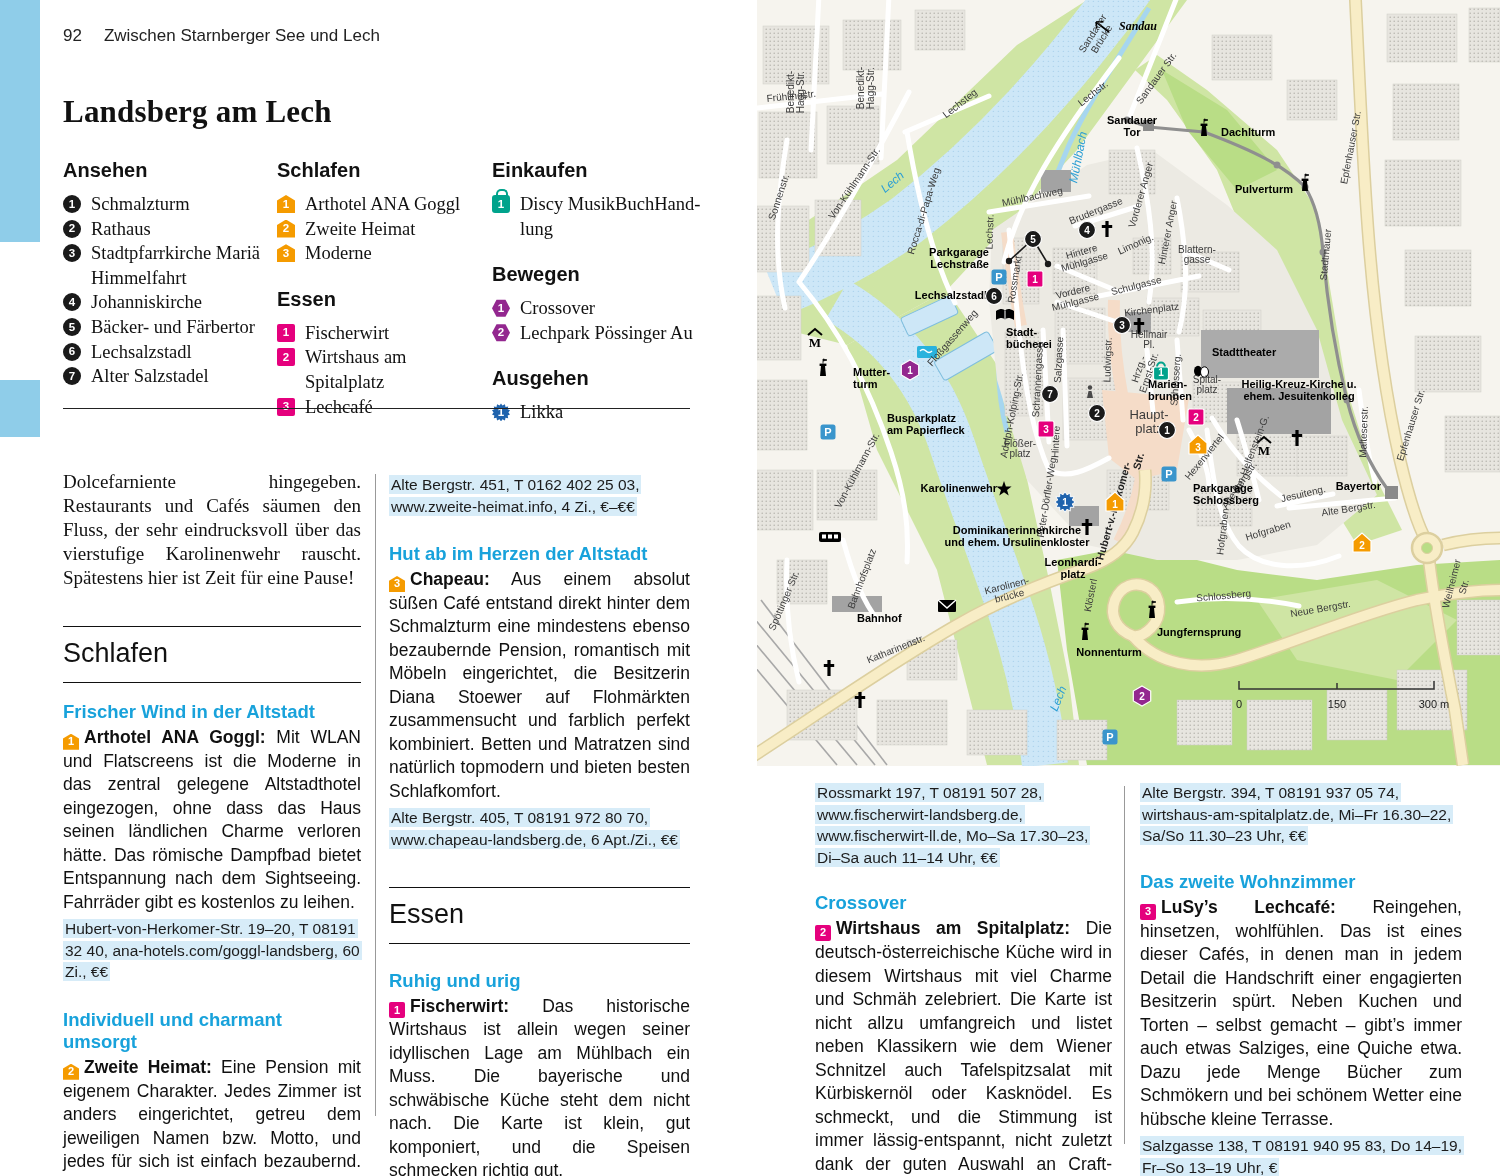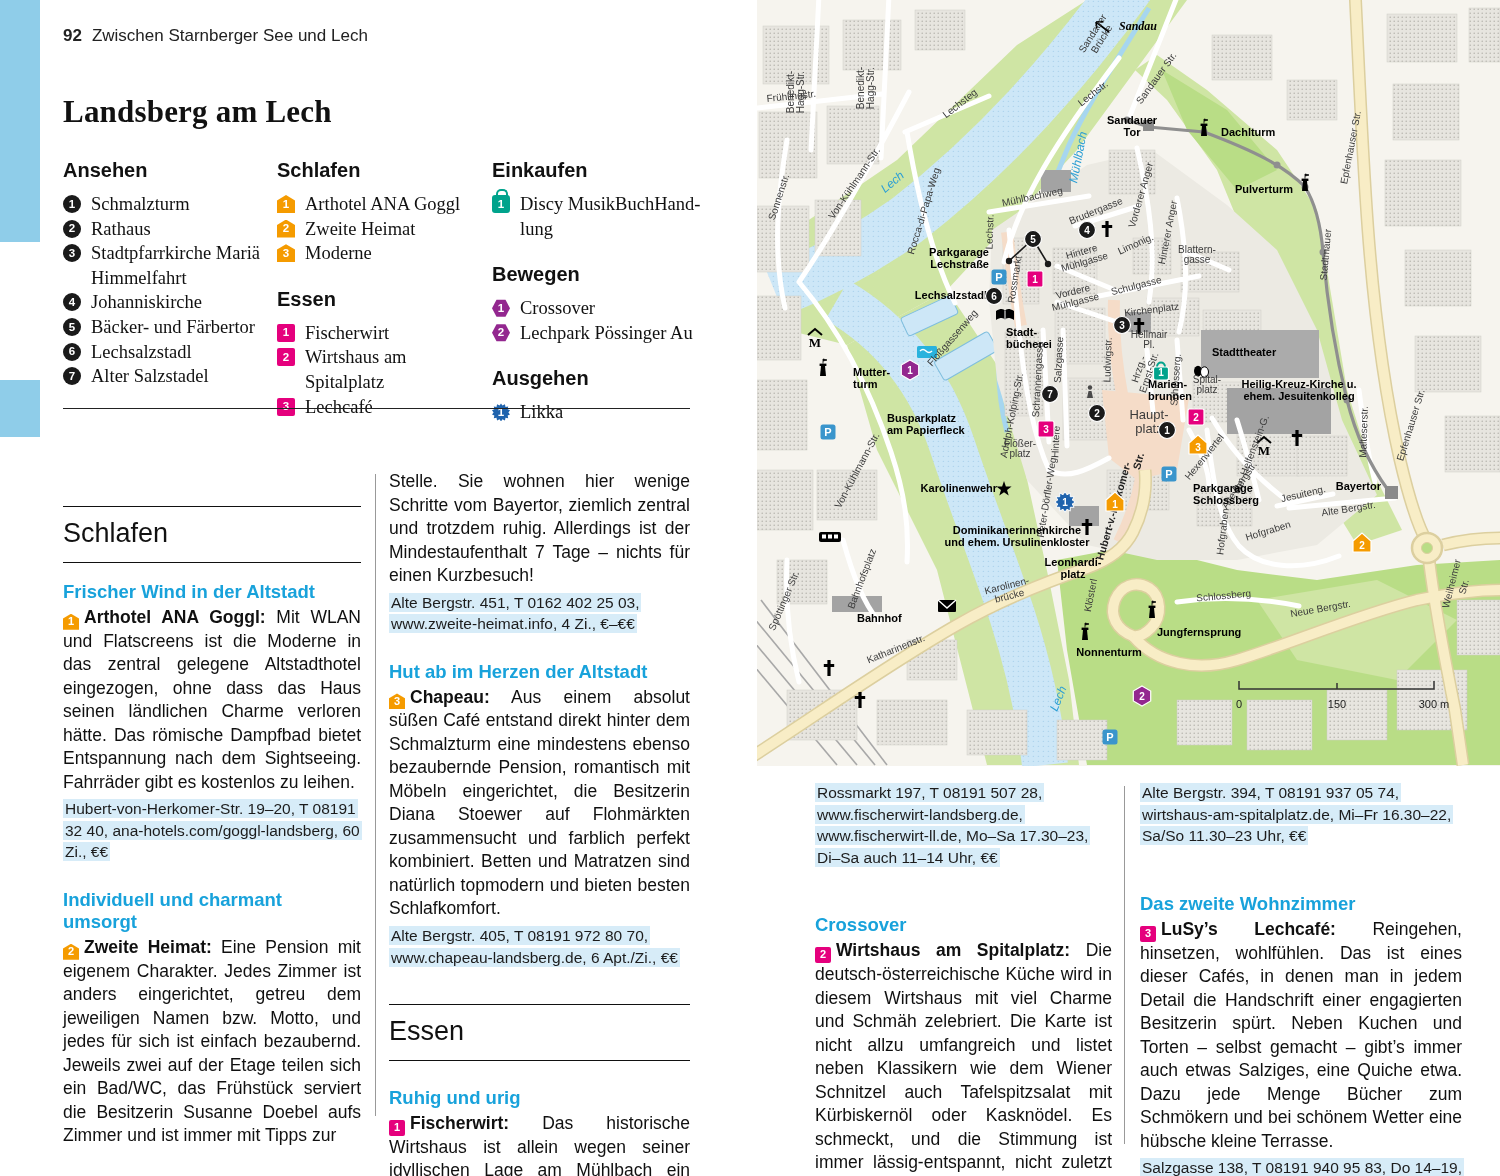--- a/index.html
+++ b/index.html
@@ -3,21 +3,21 @@
 <meta charset="utf-8">
 <style>
   html,body{margin:0;padding:0;}
   body{width:1500px;height:1176px;background:#fff;position:relative;overflow:hidden;
        font-family:"Liberation Sans",sans-serif;color:#111;}
   .edge-tab{position:absolute;left:0;width:40px;background:#8fcde9;}
   #tab-top{top:0;height:242px;}
   #tab-mid{top:380px;height:57px;}
   #corner-tab{position:absolute;left:1437px;top:6px;width:24px;height:22px;background:#49c2b3;}
   #page-header{position:absolute;left:63px;top:26px;font-size:17px;color:#222;}
-  #page-header .num{font-weight:bold;margin-right:10px;}
+  #page-header .num{font-weight:normal;margin-right:22px;}
   #page-title{position:absolute;left:63px;top:94px;font-family:"Liberation Serif",serif;
               font-weight:bold;font-size:31px;letter-spacing:.2px;}
   
   #legend{position:absolute;left:63px;top:143px;width:650px;}
   .lg-col{position:absolute;top:0;margin-top:16px;}
   #lg-a{left:0;width:210px;} #lg-b{left:214px;width:212px;} #lg-c{left:429px;width:215px;}
   .lg-h{font-weight:bold;font-size:20px;margin:0 0 10px;}
   .lg-gap{height:22px;}
   ul.lg{list-style:none;margin:0;padding:0;}
   ul.lg li{position:relative;padding-left:28px;font-family:"Liberation Serif",serif;
@@ -45,21 +45,21 @@
   #vr2{left:1124px;top:786px;height:358px;}
   .serif-p{font-family:"Liberation Serif",serif;font-size:19px;line-height:24px;
            text-align:justify;margin:0;}
   .entry{font-size:17.5px;line-height:23.5px;text-align:justify;margin:0;color:#101010;}
   .entry .mk{width:16px;height:16px;font-size:11px;vertical-align:-2px;margin-right:5px;}
   .sub{color:#18a2db;font-weight:bold;font-size:18.5px;margin:26px 0 3px;line-height:22px;}
   .contact{font-size:15.5px;line-height:21.6px;margin:4px 0 0;color:#1c1c1c;text-align:left;}
   .hl{background:#d7ecf8;-webkit-box-decoration-break:clone;box-decoration-break:clone;padding:1px 2px;}
   .sect{font-size:27px;border-top:1.3px solid #111;border-bottom:1.3px solid #111;
         padding:11px 0 13px;margin:36px 0 0;}
-  .mt18{margin-top:18px;} .mt26{margin-top:26px;} .mt30{margin-top:46px;}
+  .mt18{margin-top:18px;} .mt26{margin-top:26px;} .mt30{margin-top:24px;}
   
   #map{position:absolute;left:757px;top:0;width:743px;height:766px;}
   .ml-st{font:10px "Liberation Sans",sans-serif;fill:#3b3b3b;}
   .ml-stb{font:bold 10.5px "Liberation Sans",sans-serif;fill:#222;}
   .ml-poi{font:bold 11px "Liberation Sans",sans-serif;fill:#000;}
   .ml-ar{font:13px "Liberation Sans",sans-serif;fill:#3b3b3b;}
   .ml-wa{font:italic 12px "Liberation Sans",sans-serif;fill:#2d9fd4;}
   .ml-dir{font:italic bold 12px "Liberation Serif",serif;fill:#000;}
   .mnum{font:bold 10px "Liberation Sans",sans-serif;fill:#fff;text-anchor:middle;}
   .mscale{font:11px "Liberation Sans",sans-serif;fill:#222;text-anchor:middle;}
@@ -119,30 +119,30 @@
     <div class="lg-gap"></div>
     <p class="lg-h">Ausgehen</p>
     <ul class="lg">
       <li><span class="mk mk-night">1</span><span>Likka</span></li>
     </ul>
   </div>
 </div>
 <div id="legend-rule"></div>
 
 <div id="col1" class="col">
+  <p class="serif-p">Dolcefarniente hingegeben. Restaurants und Cafés säumen den Fluss, der sehr eindrucksvoll über das vierstufige Karolinenwehr rauscht. Spätestens hier ist Zeit für eine Pause!</p>
   <div class="sect">Schlafen</div>
   <p class="sub mt18">Frischer Wind in der Altstadt</p>
   <p class="entry"><span class="mk mk-hotel">1</span><b>Arthotel ANA Goggl:</b> <span>Mit WLAN und Flatscreens ist die Moderne in das zentral gelegene Altstadthotel eingezogen, ohne dass das Haus seinen ländlichen Charme verloren hätte. Das römische Dampfbad bietet Entspannung nach dem Sightseeing. Fahrräder gibt es kostenlos zu leihen.</span></p>
   <p class="contact"><span class="hl">Hubert-von-Herkomer-Str. 19–20, T 08191 32 40, ana-hotels.com/goggl-landsberg, 60 Zi., €€</span></p>
   <p class="sub">Individuell und charmant umsorgt</p>
   <p class="entry"><span class="mk mk-hotel">2</span><b>Zweite Heimat:</b> <span>Eine Pension mit eigenem Charakter. Jedes Zimmer ist anders eingerichtet, getreu dem jeweiligen Namen bzw. Motto, und jedes für sich ist einfach bezaubernd. Jeweils zwei auf der Etage teilen sich ein Bad/WC, das Frühstück serviert die Besitzerin Susanne Doebel aufs Zimmer und ist immer mit Tipps zur</span></p>
 </div>
 
 <div id="col2" class="col">
-  <p class="entry">Stelle. Sie wohnen hier wenige Schritte vom Bayertor, ziemlich zentral und trotzdem ruhig. Allerdings ist der Mindestaufenthalt 7 Tage – nichts für einen Kurzbesuch!</p>
   <p class="contact"><span class="hl">Alte Bergstr. 451, T 0162 402 25 03, www.zweite-heimat.info, 4 Zi., €–€€</span></p>
   <p class="sub">Hut ab im Herzen der Altstadt</p>
   <p class="entry"><span class="mk mk-hotel">3</span><b>Chapeau:</b> <span>Aus einem absolut süßen Café entstand direkt hinter dem Schmalzturm eine mindestens ebenso bezaubernde Pension, romantisch mit Möbeln eingerichtet, die Besitzerin Diana Stoewer auf Flohmärkten zusammensucht und farblich perfekt kombiniert. Betten und Matratzen sind natürlich topmodern und bieten besten Schlafkomfort.</span></p>
   <p class="contact"><span class="hl">Alte Bergstr. 405, T 08191 972 80 70, www.chapeau-landsberg.de, 6 Apt./Zi., €€</span></p>
   <div class="sect">Essen</div>
   <p class="sub mt26">Ruhig und urig</p>
   <p class="entry"><span class="mk mk-food">1</span><b>Fischerwirt:</b> <span>Das historische Wirtshaus ist allein wegen seiner idyllischen Lage am Mühlbach ein Muss. Die bayerische und schwäbische Küche steht dem nicht nach. Die Karte ist klein, gut komponiert, und die Speisen schmecken richtig gut.</span></p>
 </div>
 
 <div id="col3" class="col">

